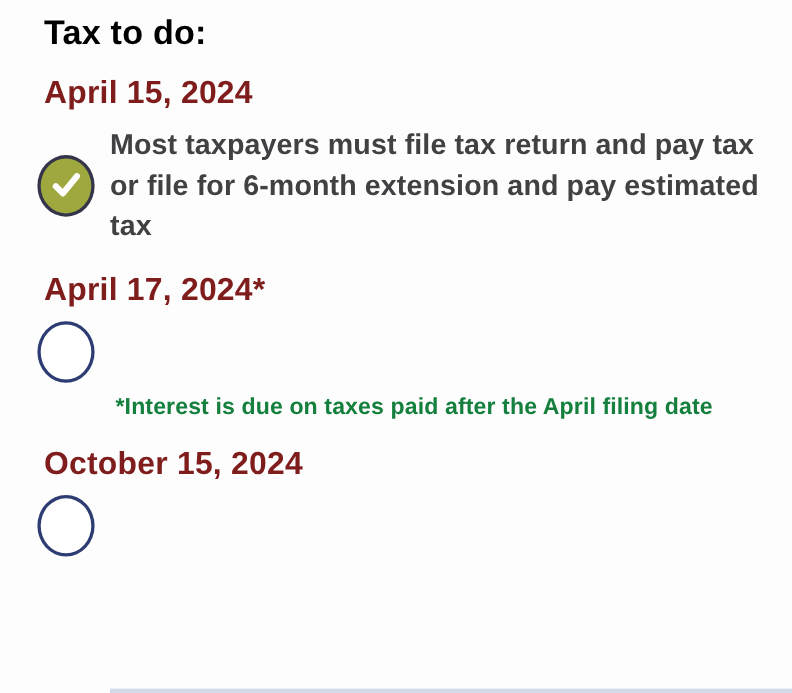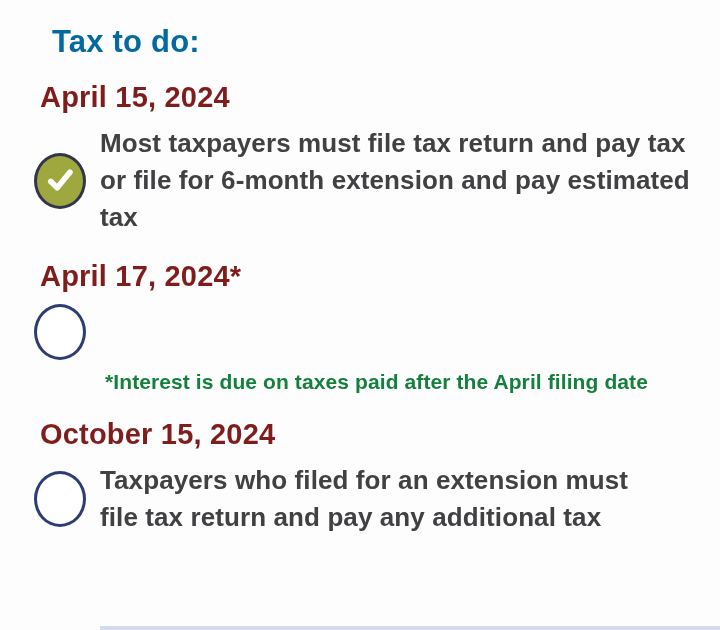--- a/index.html
+++ b/index.html
@@ -14,23 +14,23 @@
     overflow: hidden;
     font-family: "Liberation Sans", sans-serif;
     -webkit-font-smoothing: antialiased;
   }
   .content {
     padding: 12px 20px 0 40px;
   }
   .page-title {
     font-size: 31px;
     font-weight: bold;
-    color: #0369a1;
+    color: #000000;
     letter-spacing: 0.2px;
-    margin: 12px;
+    margin: 0;
   }
   .date-heading {
     font-size: 29px;
     font-weight: bold;
     color: #7f1d1d;
     letter-spacing: 0.2px;
     margin: 0;
   }
   .date-april   { margin-top: 21px; }
   .date-june    { margin-top: 24px; }
@@ -112,19 +112,18 @@
 
     <h2 class="date-heading date-june">April 17, 2024*</h2>
     <div class="todo-row">
       <div class="circle circle-empty"></div>
     </div>
     <div class="footnote">*Interest is due on taxes paid after the April filing date</div>
 
     <h2 class="date-heading date-october">October 15, 2024</h2>
     <div class="todo-row">
       <div class="circle circle-empty"></div>
-      <div class="todo-text todo-text-narrow">Taxpayers who filed for an extension must file tax return and pay any additional tax</div>
     </div>
 
   </div>
 
   <div class="bottom-divider"></div>
 </div>
 
 </body></html>

